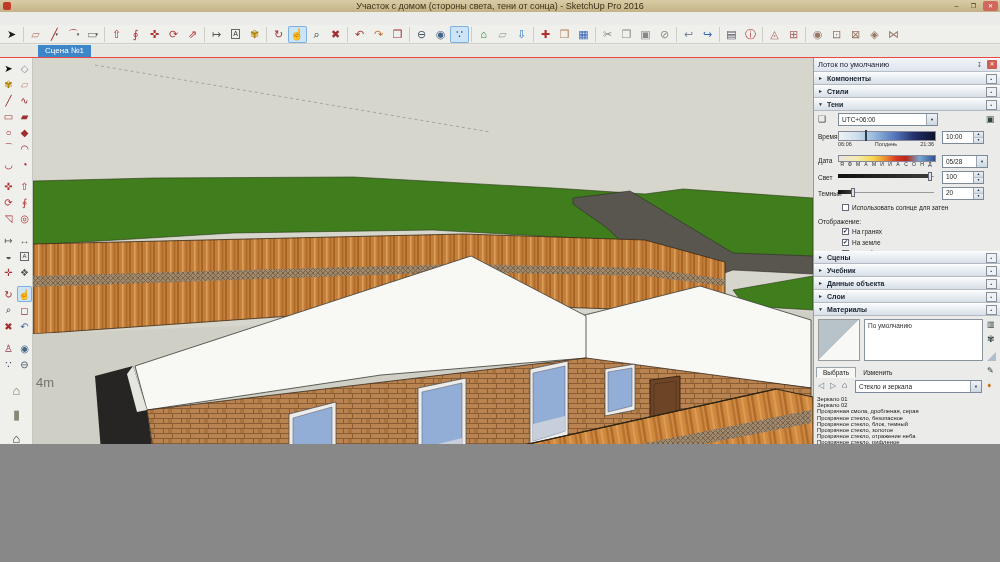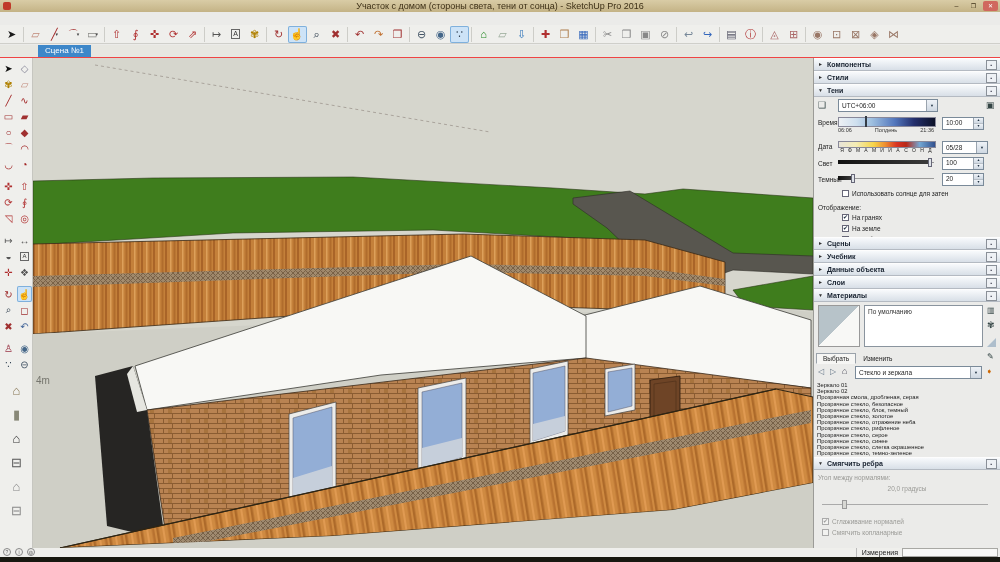--- a/index.html
+++ b/index.html
@@ -1,16 +1,16 @@
 <!DOCTYPE html>
 <html style="--accent: #3d87c9; --titlebar: #cdbf97; --sky: #d6d6cd; --grass: #3f7d1d; --road: #58564f; --wood: #c4803a; --wood2: #cf8a41; --brick: #b98352; --roof: #f8f8f5; --glass: #93aed6; --ground: #cfcfc6;"><head>
 <meta charset="utf-8">
 <style>
   html,body{margin:0;padding:0;background:#888;}
-  #app{position:relative;width:1000px;height:562px;overflow:hidden;
+  #app{position:relative;width:1000px;height:444px;overflow:hidden;
        font-family:"Liberation Sans",sans-serif;background:#ebebe9;
        -webkit-font-smoothing:antialiased;}
   
   .titlebar{position:absolute;left:0;top:0;width:1000px;height:12px;
     background:linear-gradient(#d9cca6,#c4b386);color:#3c2f16;font-size:9px;line-height:12px;}
   .titlebar .app-icon{position:absolute;left:3px;top:2px;width:8px;height:8px;background:#c03a2a;border-radius:2px;}
   .titlebar .title{position:absolute;left:0;right:0;text-align:center;}
   .win-controls{position:absolute;right:2px;top:1px;display:flex;gap:2px;}
   .win-btn{width:15px;height:10px;font-size:7px;line-height:10px;text-align:center;color:#3c2f16;}
   .win-btn.min::before{content:"–";}
@@ -41,21 +41,21 @@
     align-content:flex-start;padding-top:2px;}
   .pl-btn{width:15px;height:16px;margin-left:1px;display:flex;align-items:center;justify-content:center;
     font-size:10px;border-radius:2px;}
   .pl-btn.single{width:31px;height:24px;font-size:13px;}
   .pl-btn.active{background:#cde3f7;box-shadow:inset 0 0 0 1px #7fb0dc;}
   .pl-btn .boxed{border:1px solid #666;font-size:6px;line-height:7px;padding:0 1px;}
   .pl-gap{width:100%;height:6px;}
   
   .viewport{position:absolute;left:33px;top:58px;width:780px;height:490px;overflow:hidden;background:var(--sky);}
   .viewport svg{display:block;}
-  .dim-label{position:absolute;left:3px;top:317px;font-size:10px;color:#75756d;text-align:center;}
+  .dim-label{position:absolute;left:3px;top:317px;font-size:13px;color:#75756d;text-align:center;}
   
   .sidepanel{position:absolute;left:813px;top:58px;width:187px;height:490px;background:#ebebe9;
     border-left:1px solid #9b9b97;box-sizing:border-box;font-size:7px;color:#1e1e1e;}
   .tray-header{height:13px;line-height:13px;background:linear-gradient(#f3f6fa,#dde4ec);
     border-bottom:1px solid #b9bfc6;padding-left:4px;font-size:7.5px;position:relative;color:#223;}
   .tray-header .pin-btn{position:absolute;right:16px;top:2px;width:9px;height:9px;color:#667;
     font-size:7px;line-height:9px;text-align:center;}
   .tray-header .pin-btn::before{content:"↧";}
   .tray-header .close-btn{position:absolute;right:3px;top:2px;width:10px;height:9px;background:#cf5f52;
     color:#fff;font-size:6px;line-height:9px;text-align:center;border-radius:1px;}
@@ -518,20 +518,25 @@
       <polygon points="140,480 778,352 778,365 140,490" fill="url(#lattice)" opacity="0.9"></polygon>
       <polygon points="27,490 300,478 640,452 780,425 780,432 640,459 300,484 40,490" fill="#7a4e22" opacity="0.7"></polygon>
       <line x1="27" y1="490" x2="743" y2="331" stroke="#2f2513" stroke-width="1.2"></line>
 
       <polygon points="27,490 300,478 640,452 780,425 780,490" fill="var(--ground)"></polygon>
     </svg>
     <span class="dim-label">4m</span>
   </div>
 
   <div class="sidepanel">
+    <div class="tray-header">
+      <span>Лоток по умолчанию</span>
+      <span class="pin-btn"></span>
+      <span class="close-btn"></span>
+    </div>
 
     <div class="bar collapsed">
       <span class="arr"></span>
       <span>Компоненты</span>
       <span class="detach"></span>
     </div>
     <div class="bar collapsed">
       <span class="arr"></span>
       <span>Стили</span>
       <span class="detach"></span>

